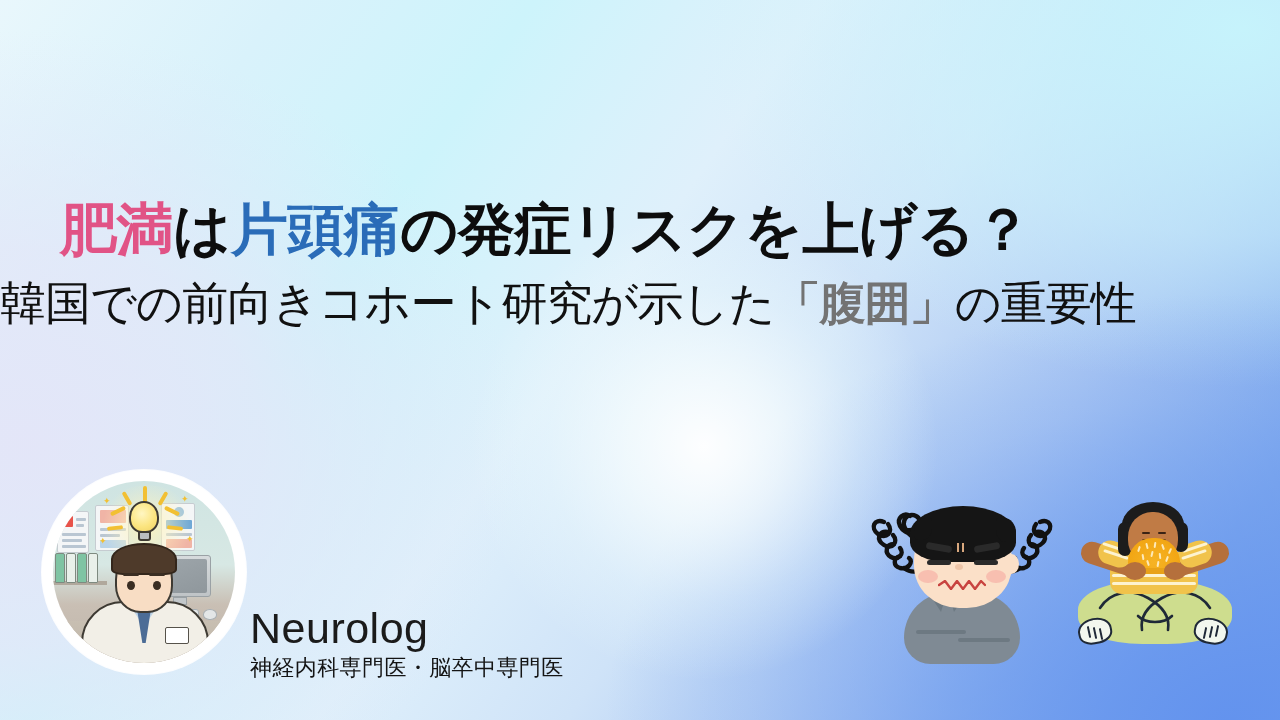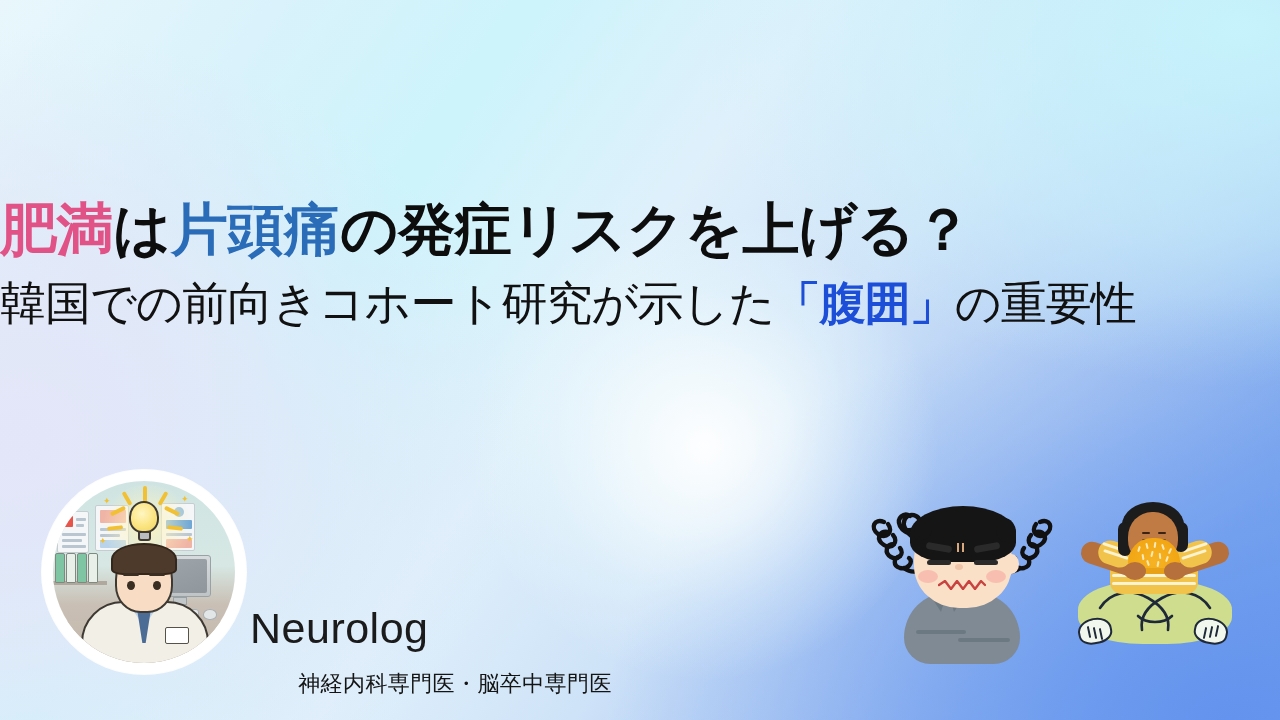--- a/index.html
+++ b/index.html
@@ -78,21 +78,21 @@
         rgba(120,162,238,0.25) 62%,
         rgba(130,170,240,0.0) 82%);
   }
 
   
   .title-block {
     position: absolute;
     left: 0;
     top: 196px;
     width: 1091px;
-    text-align: left;
+    text-align: center;
     z-index: 5;
   }
 
   .headline {
     font-size: 57px;
     font-weight: 700;
     line-height: 1.16;
     letter-spacing: -0.5px;
     color: #0d0d0d;
     white-space: nowrap;
@@ -102,21 +102,21 @@
 
   .subhead {
     margin-top: 14px;
     font-size: 46px;
     font-weight: 400;
     line-height: 1.18;
     letter-spacing: -1.0px;
     color: #111111;
     white-space: nowrap;
   }
-  .subhead .sh-pink { color: #1d4ed8; font-weight: 700; }
+  .subhead .sh-pink { color: #737373; font-weight: 700; }
 
   
   .brand {
     position: absolute;
     left: 42px;
     top: 470px;
     width: 620px;
     height: 230px;
     z-index: 6;
   }
@@ -256,28 +256,27 @@
     width: 410px;
   }
   .brand-name {
     font-size: 43px;
     font-weight: 400;
     letter-spacing: 0.5px;
     color: #1b1b1b;
     line-height: 1.04;
   }
   .brand-sub {
-    margin-top: 20px;
+    margin-top: 4px;
     font-size: 22px;
     font-weight: 400;
     letter-spacing: 0.4px;
     color: #141414;
     line-height: 1.2;
     white-space: nowrap;
-    text-align: center;
   }
 
   
   .illus-headache {
     position: absolute;
     left: 862px;
     top: 488px;
     width: 200px;
     height: 180px;
     z-index: 6;

